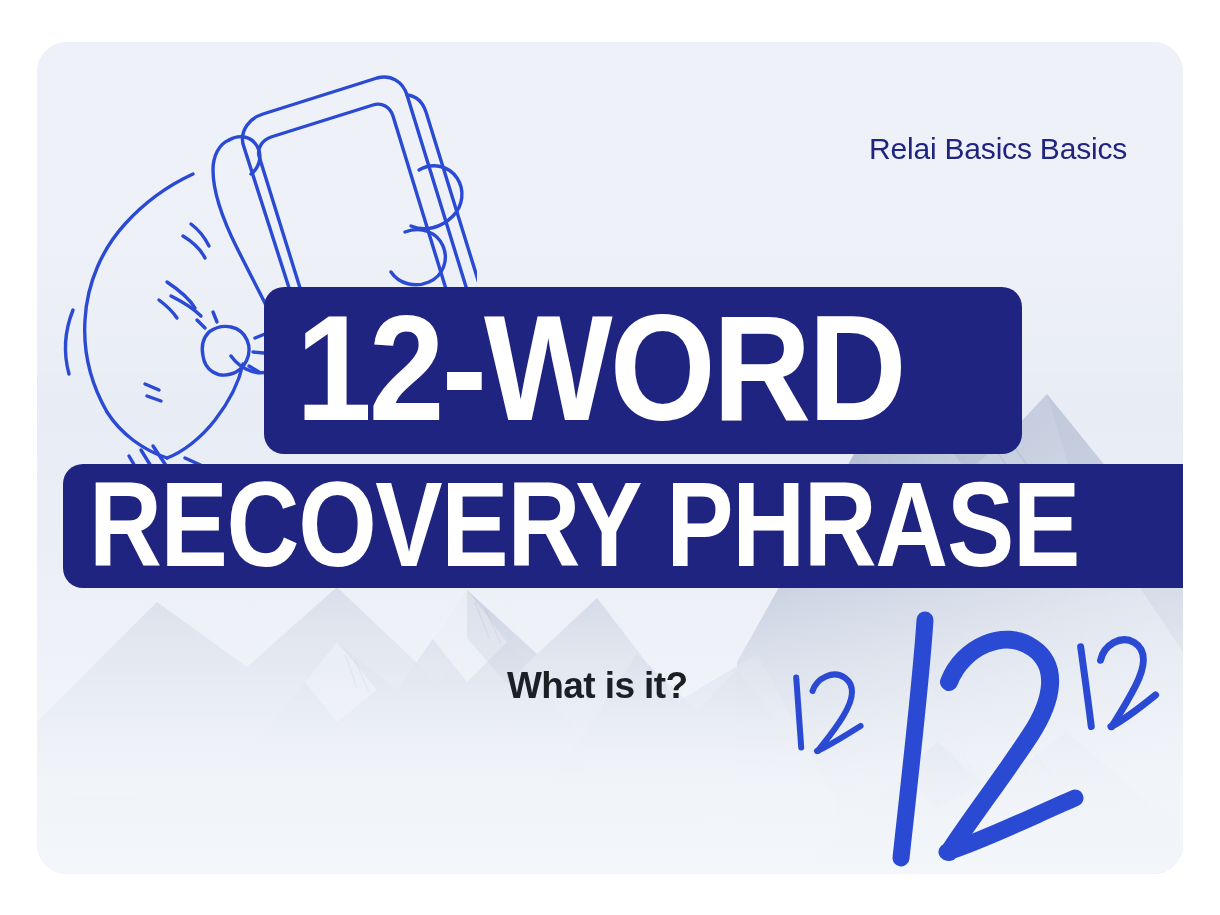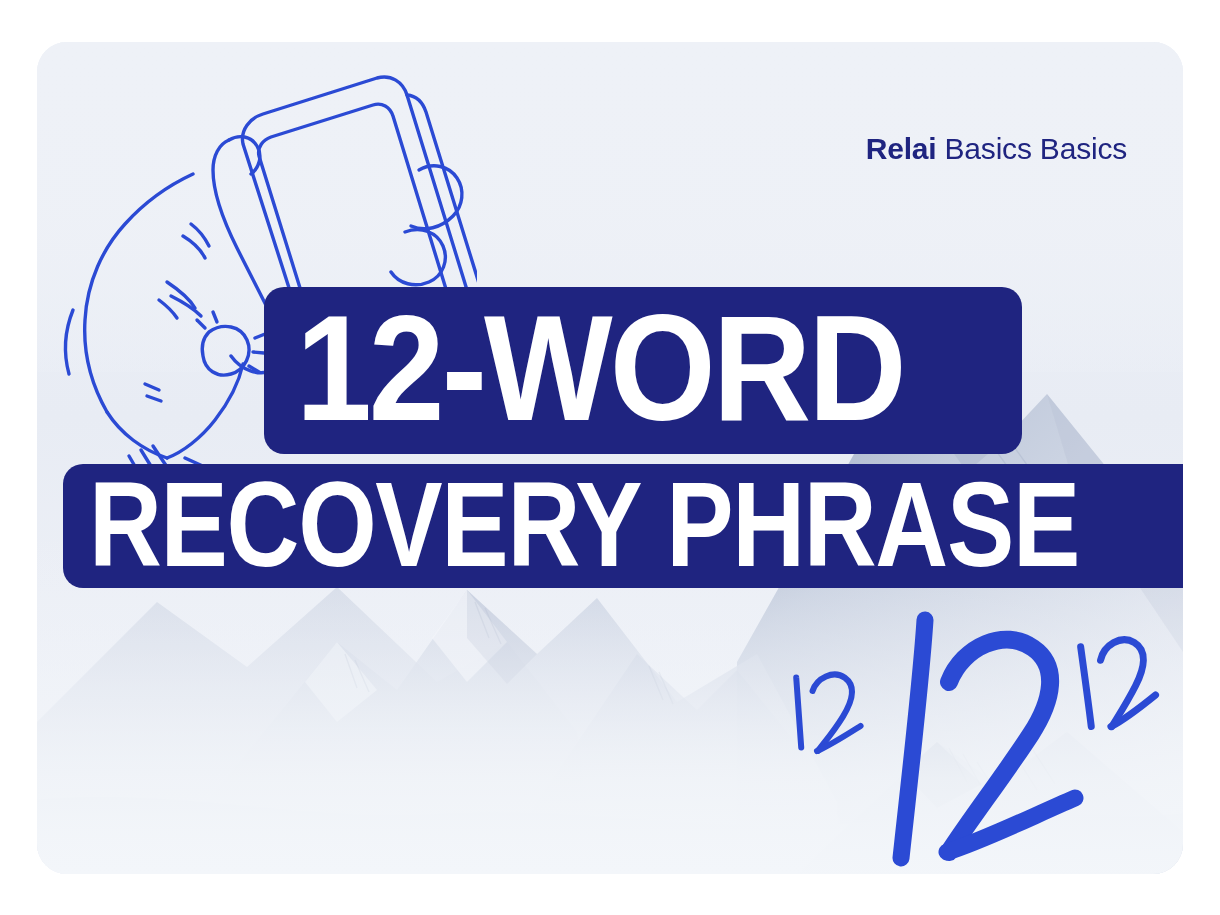--- a/index.html
+++ b/index.html
@@ -95,21 +95,21 @@
   
   .brand {
     position: absolute;
     right: 56px;
     top: 90px;
     font-size: 30px;
     letter-spacing: -0.2px;
     color: #1f2480;
     white-space: nowrap;
   }
-  .brand .mark { font-weight: 700; margin-left: 44px; }
+  .brand .mark { font-weight: 400; margin-left: 44px; }
   .brand .sub  { font-weight: 400; }
 
   
   .banner {
     position: absolute;
     background: #1f2480;
     border-radius: 20px;
     display: flex;
     align-items: center;
     color: #ffffff;
@@ -324,20 +324,21 @@
     </div>
 
     <div class="banner" id="banner-1">
       <span class="txt">12-WORD</span>
     </div>
 
     <div class="banner" id="banner-2">
       <span class="txt">RECOVERY PHRASE</span>
     </div>
 
+    <div class="subtitle">What is it?</div>
 
     <div class="hw" id="hw-big">
       <svg width="300" height="300" viewBox="0 0 300 300" aria-hidden="true">
 
         <path d="M88 18 C 84 80, 74 164, 64 256" stroke-width="17"></path>
 
         <path d="M112 80 C 126 44, 168 26, 196 46 C 222 64, 216 98, 194 132
                  C 168 172, 134 216, 112 250" stroke-width="18"></path>
         <path d="M110 250 C 148 238, 196 214, 238 196" stroke-width="17"></path>
       </svg>

